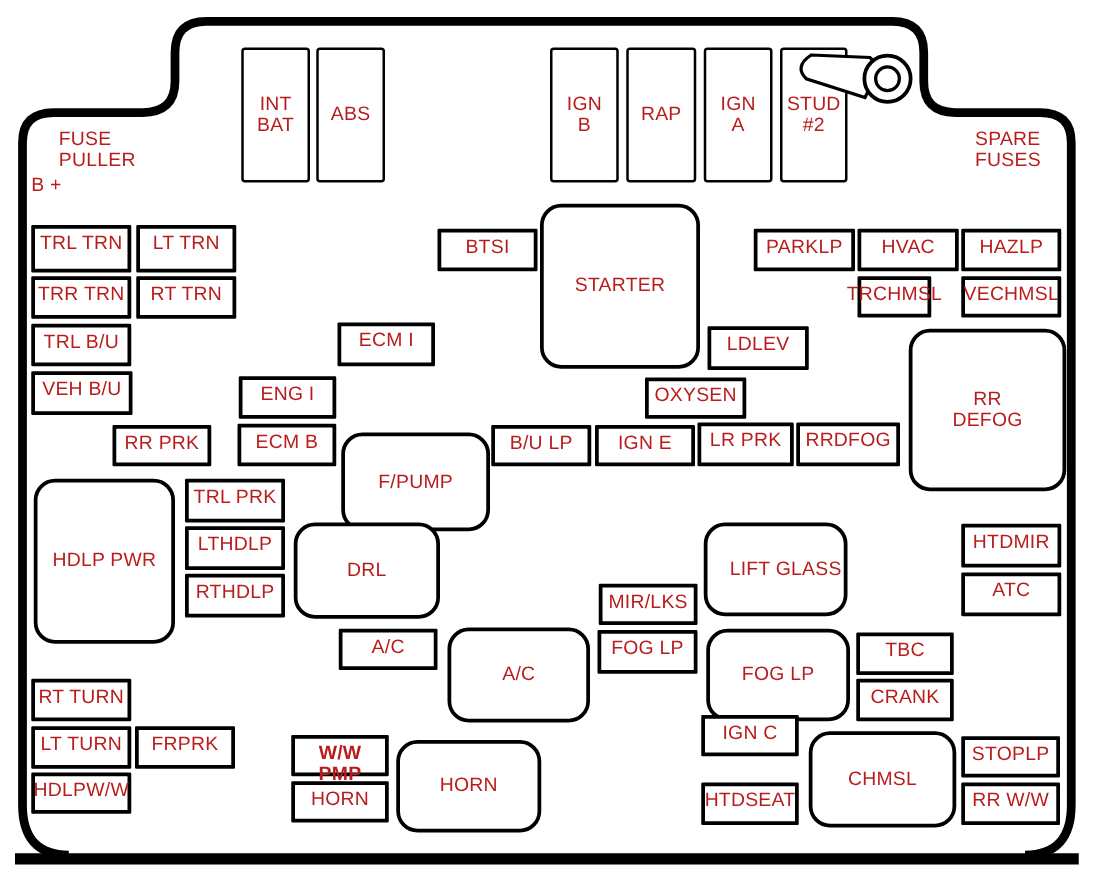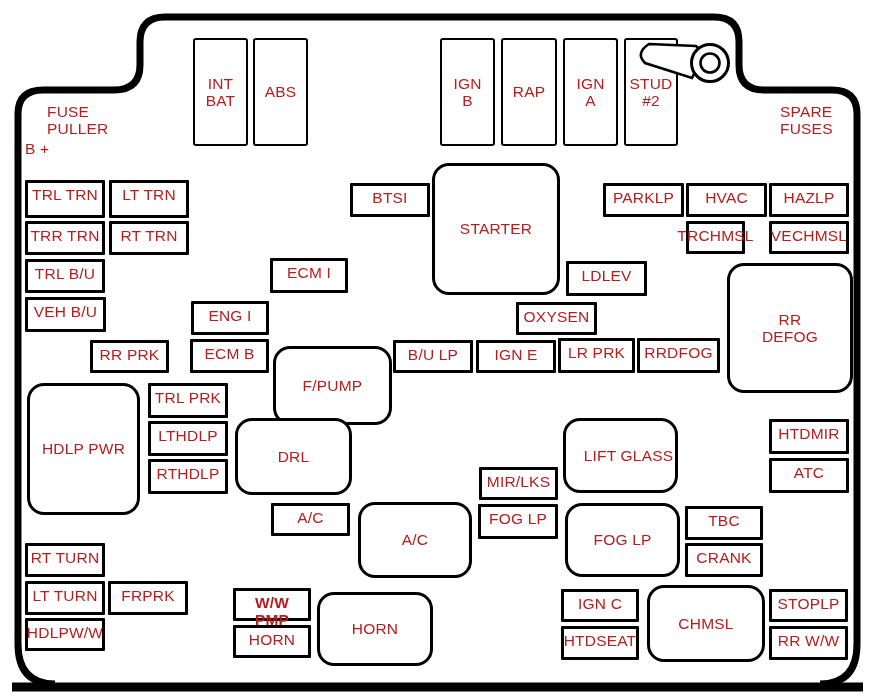--- a/index.html
+++ b/index.html
@@ -100,21 +100,21 @@
       <div class="box rnd mid" style="left: 565px; top: 503px; width: 115px; height: 74px;">FOG LP</div>
       <div class="box sq top" style="left: 685px; top: 506px; width: 78px; height: 34px;">TBC</div>
       <div class="box sq top" style="left: 685px; top: 543px; width: 78px; height: 34px;">CRANK</div>
       <div class="box sq top" style="left: 25px; top: 543px; width: 80px; height: 34px;">RT TURN</div>
       <div class="box sq top" style="left: 25px; top: 581px; width: 80px; height: 34px;">LT TURN</div>
       <div class="box sq top" style="left: 108px; top: 581px; width: 80px; height: 34px;">FRPRK</div>
       <div class="box sq top" style="left: 25px; top: 618px; width: 80px; height: 33px;">HDLPW/W</div>
       <div class="box sq top" style="left: 233px; top: 588px; width: 78px; height: 33px; font-weight: bold;">W/W PMP</div>
       <div class="box sq top" style="left: 233px; top: 625px; width: 78px; height: 33px;">HORN</div>
       <div class="box rnd mid" style="left: 317px; top: 592px; width: 116px; height: 74px;">HORN</div>
-      <div class="box sq top" style="left: 561px; top: 589px; width: 78px; height: 33px;">IGN C</div>
+      <div class="box sq top" style="left: 561px; top: 572px; width: 78px; height: 33px;">IGN C</div>
       <div class="box sq top" style="left: 561px; top: 626px; width: 78px; height: 34px;">HTDSEAT</div>
       <div class="box rnd mid" style="left: 647px; top: 585px; width: 118px; height: 77px;">CHMSL</div>
       <div class="box sq top" style="left: 769px; top: 589px; width: 79px; height: 33px;">STOPLP</div>
       <div class="box sq top" style="left: 769px; top: 626px; width: 79px; height: 34px;">RR W/W</div>
     </div>
 
   <div class="floating-label" style="left:47px;top:103px;">FUSE
 PULLER</div>
   <div class="floating-label" style="left:25px;top:140px;">B +</div>
   <div class="floating-label" style="left:780px;top:103px;">SPARE

